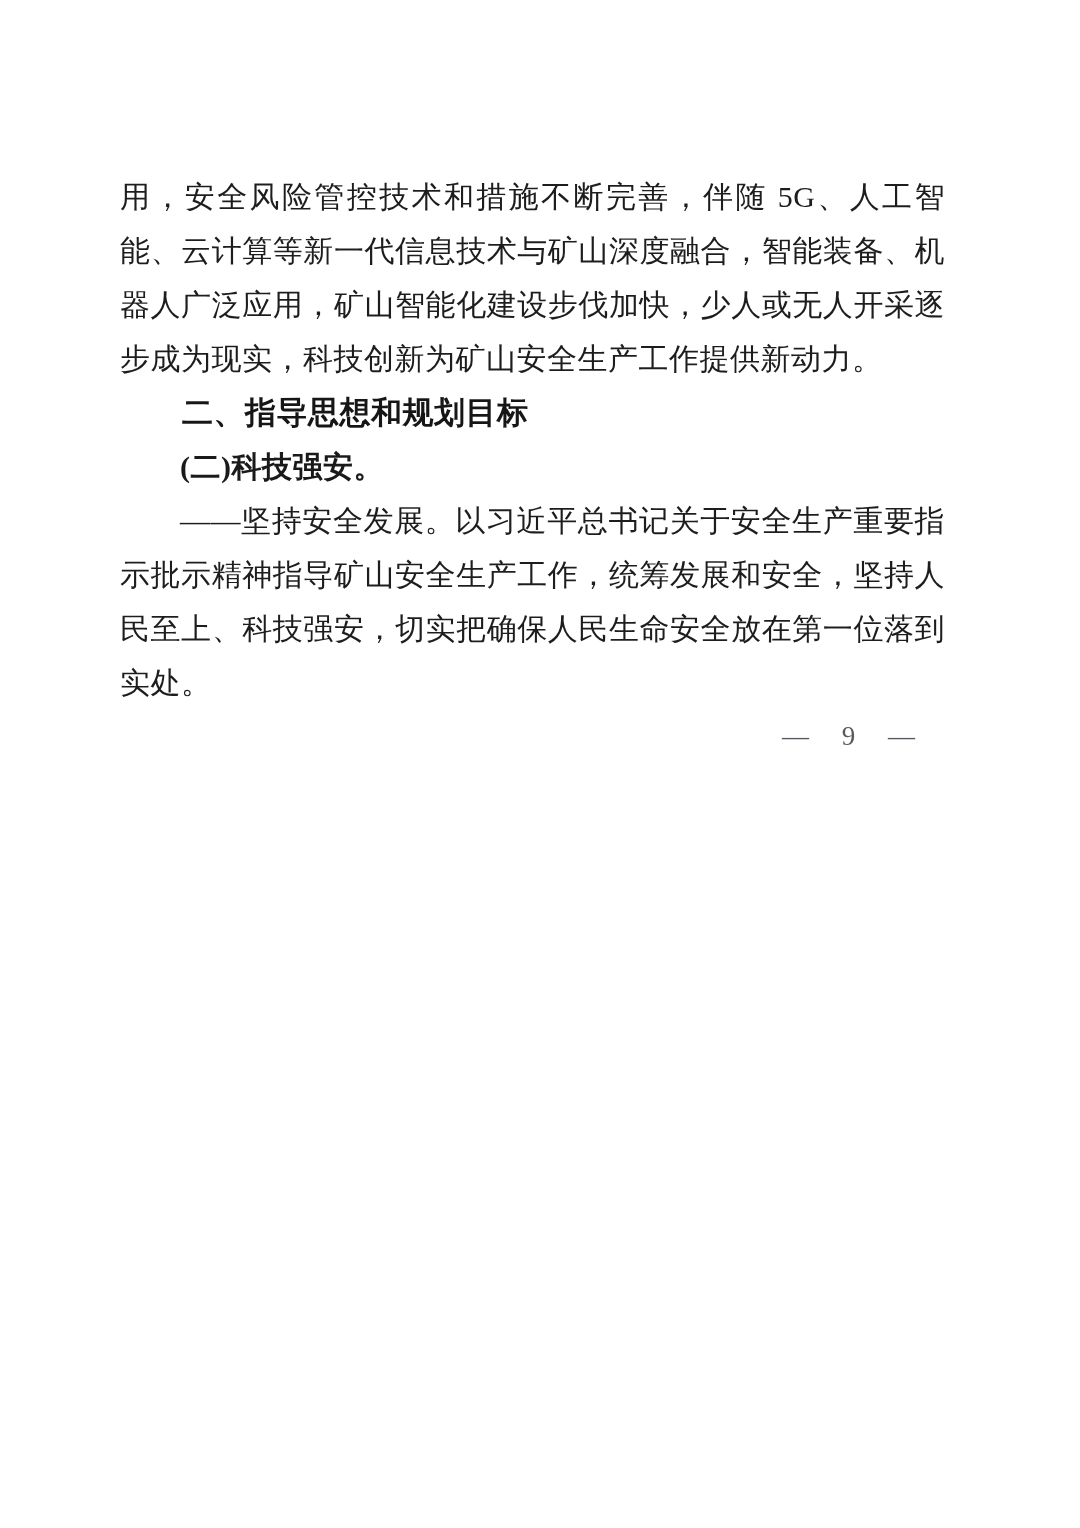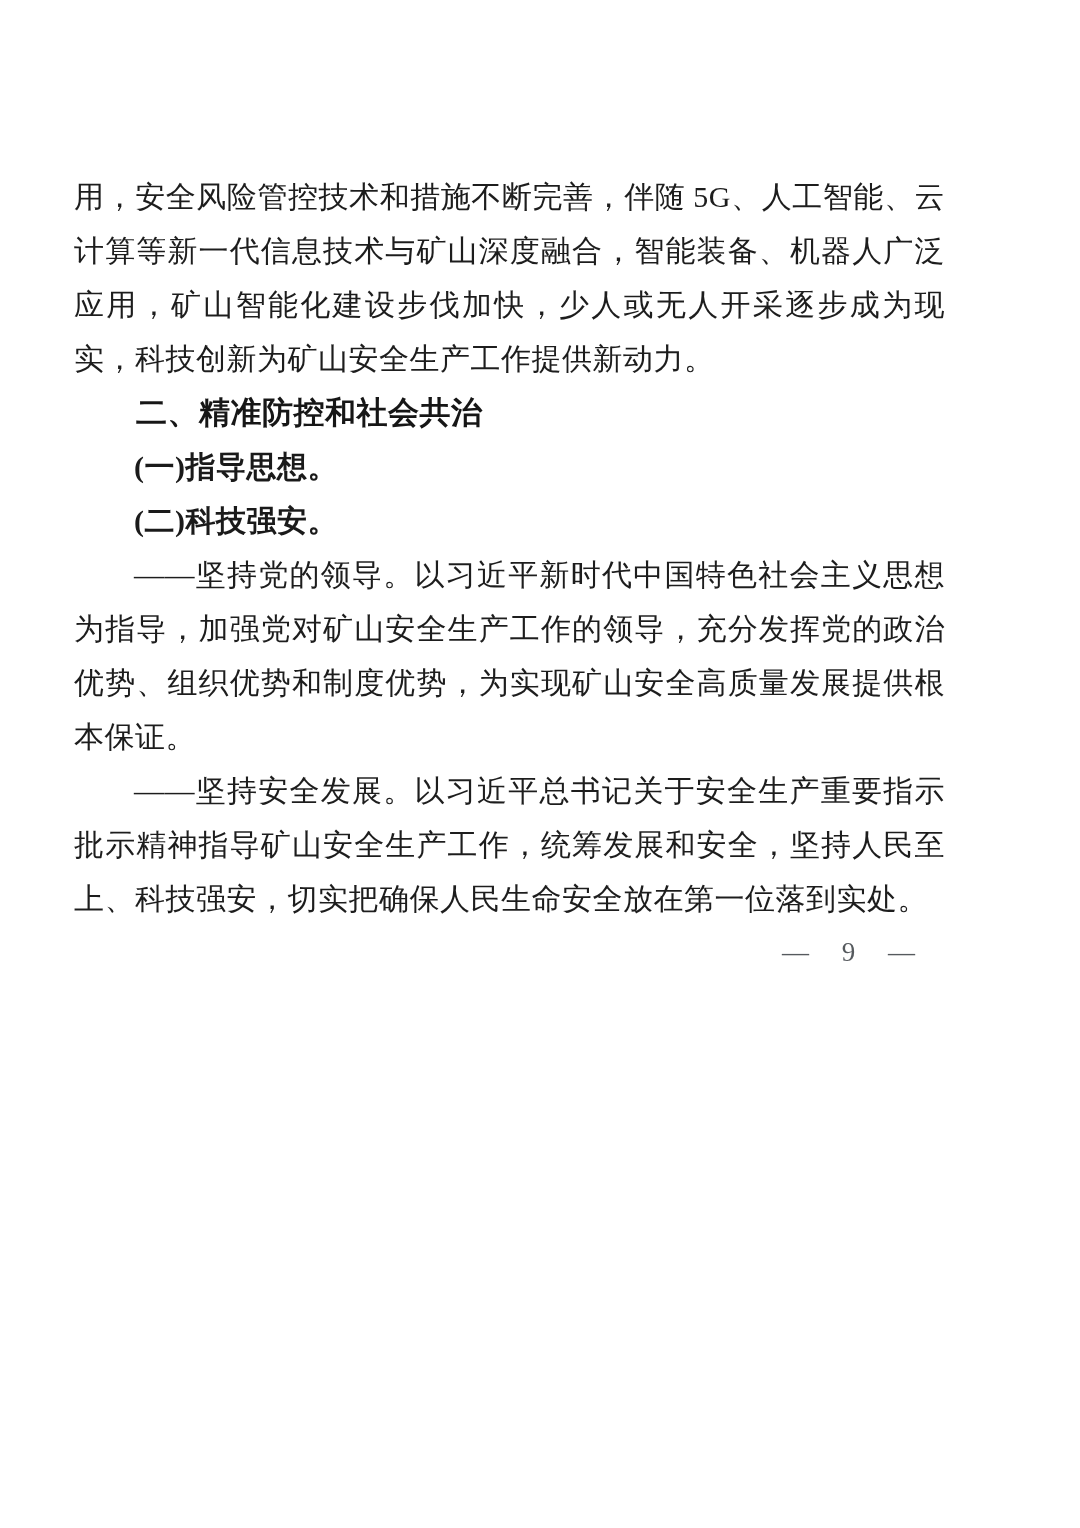--- a/index.html
+++ b/index.html
@@ -11,21 +11,21 @@
     width: 1080px;
     height: 1528px;
     position: relative;
     overflow: hidden;
   }
   .page {
     box-sizing: border-box;
     width: 1080px;
     height: 1528px;
     background: #ffffff;
-    padding: 170px 135px 0 74px;
+    padding: 170px 135px 0 120px;
   }
   .txt {
     font-family: "Liberation Serif", "DejaVu Serif", serif;
     font-size: 30px;
     line-height: 54px;
     color: #1d1d1d;
     text-align: justify;
     margin: 0;
     font-weight: 400;
     letter-spacing: 0.5px;
@@ -65,26 +65,24 @@
     letter-spacing: 2px;
   }
 </style>
 </head>
 <body>
 
 <div class="page">
 
   <p class="txt">用，安全风险管控技术和措施不断完善，伴随 5G、人工智能、云计算等新一代信息技术与矿山深度融合，智能装备、机器人广泛应用，矿山智能化建设步伐加快，少人或无人开采逐步成为现实，科技创新为矿山安全生产工作提供新动力。</p>
 
-  <h2 class="heading">二、精准防控和社会共治</h2>
+  <h2 class="heading">二、指导思想和规划目标</h2>
 
-  <h3 class="subheading">(一)指导思想。</h3>
 
 
   <h3 class="subheading">(二)科技强安。</h3>
 
-  <p class="txt indent">——坚持党的领导。以习近平新时代中国特色社会主义思想为指导，加强党对矿山安全生产工作的领导，充分发挥党的政治优势、组织优势和制度优势，为实现矿山安全高质量发展提供根本保证。</p>
 
   <p class="txt indent">——坚持安全发展。以习近平总书记关于安全生产重要指示批示精神指导矿山安全生产工作，统筹发展和安全，坚持人民至上、科技强安，切实把确保人民生命安全放在第一位落到实处。</p>
 
   <div class="pagenum">— 9 —</div>
 
 </div>
 
 </body></html>

